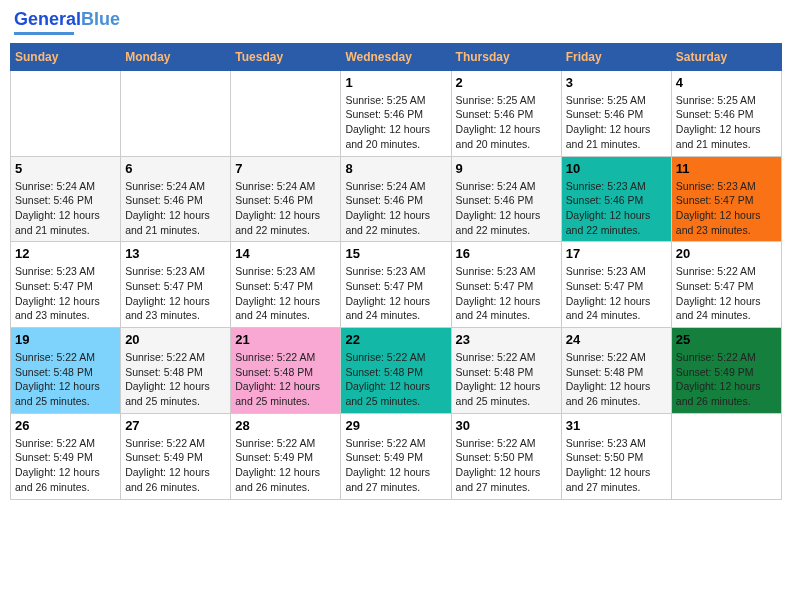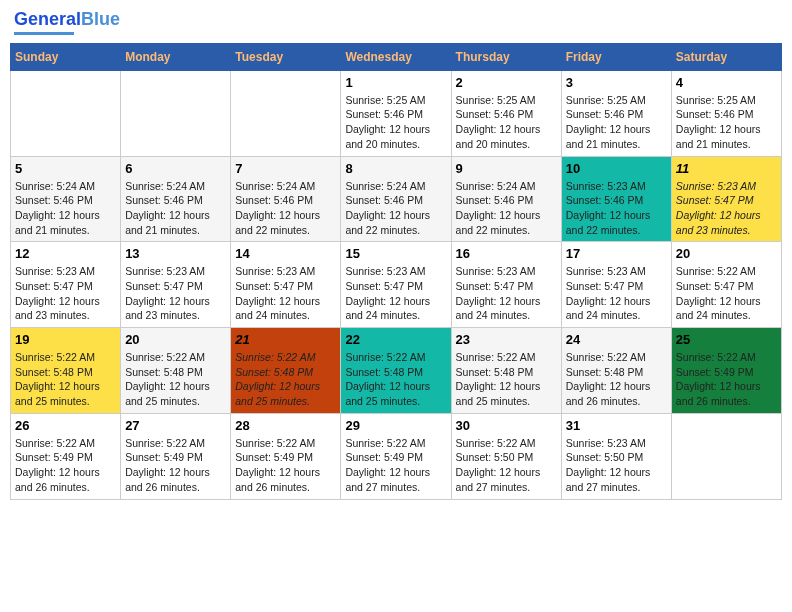--- a/index.html
+++ b/index.html
@@ -191,21 +191,21 @@
 Daylight: 12 hours
 and 22 minutes.</div>
         </td>
         <td style="background: #14b8a6;">
           <span class="day-number">10</span>
           <div class="day-info" style="white-space: pre-line;">Sunrise: 5:23 AM
 Sunset: 5:46 PM
 Daylight: 12 hours
 and 22 minutes.</div>
         </td>
-        <td style="background: #fde047; font-style: italic;">
+        <td style="background: #f97316;">
           <span class="day-number">11</span>
           <div class="day-info" style="white-space: pre-line;">Sunrise: 5:23 AM
 Sunset: 5:47 PM
 Daylight: 12 hours
 and 23 minutes.</div>
         </td>
       </tr>
       <tr>
         <td>
           <span class="day-number">12</span>
@@ -251,35 +251,35 @@
         </td>
         <td>
           <span class="day-number">20</span>
           <div class="day-info" style="white-space: pre-line;">Sunrise: 5:22 AM
 Sunset: 5:47 PM
 Daylight: 12 hours
 and 24 minutes.</div>
         </td>
       </tr>
       <tr>
-        <td style="background: #fde047; margin-left: 16px;">
+        <td style="background: #7dd3fc; margin-left: 16px;">
           <span class="day-number">19</span>
           <div class="day-info" style="white-space: pre-line;">Sunrise: 5:22 AM
 Sunset: 5:48 PM
 Daylight: 12 hours
 and 25 minutes.</div>
         </td>
         <td style="background: rgb(245, 245, 245);">
           <span class="day-number">20</span>
           <div class="day-info" style="white-space: pre-line;">Sunrise: 5:22 AM
 Sunset: 5:48 PM
 Daylight: 12 hours
 and 25 minutes.</div>
         </td>
-        <td style="background: #c2410c; font-style: italic;">
+        <td style="background: #f9a8d4;">
           <span class="day-number">21</span>
           <div class="day-info" style="white-space: pre-line;">Sunrise: 5:22 AM
 Sunset: 5:48 PM
 Daylight: 12 hours
 and 25 minutes.</div>
         </td>
         <td style="background: #14b8a6;">
           <span class="day-number">22</span>
           <div class="day-info" style="white-space: pre-line;">Sunrise: 5:22 AM
 Sunset: 5:48 PM

